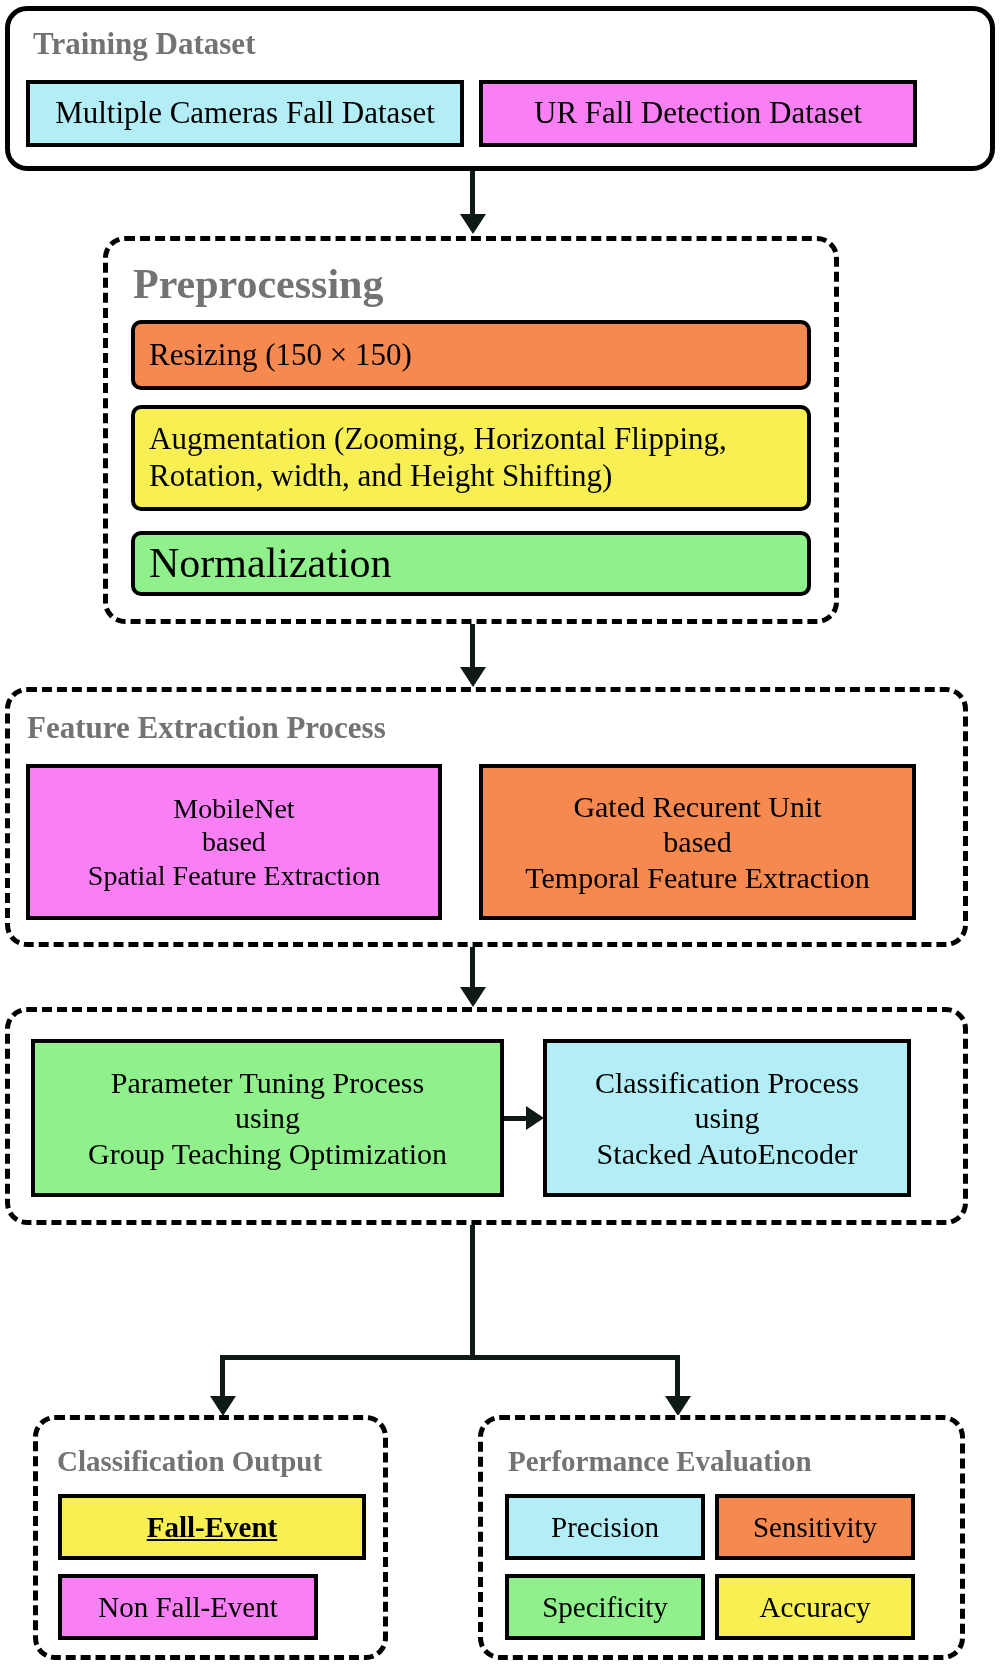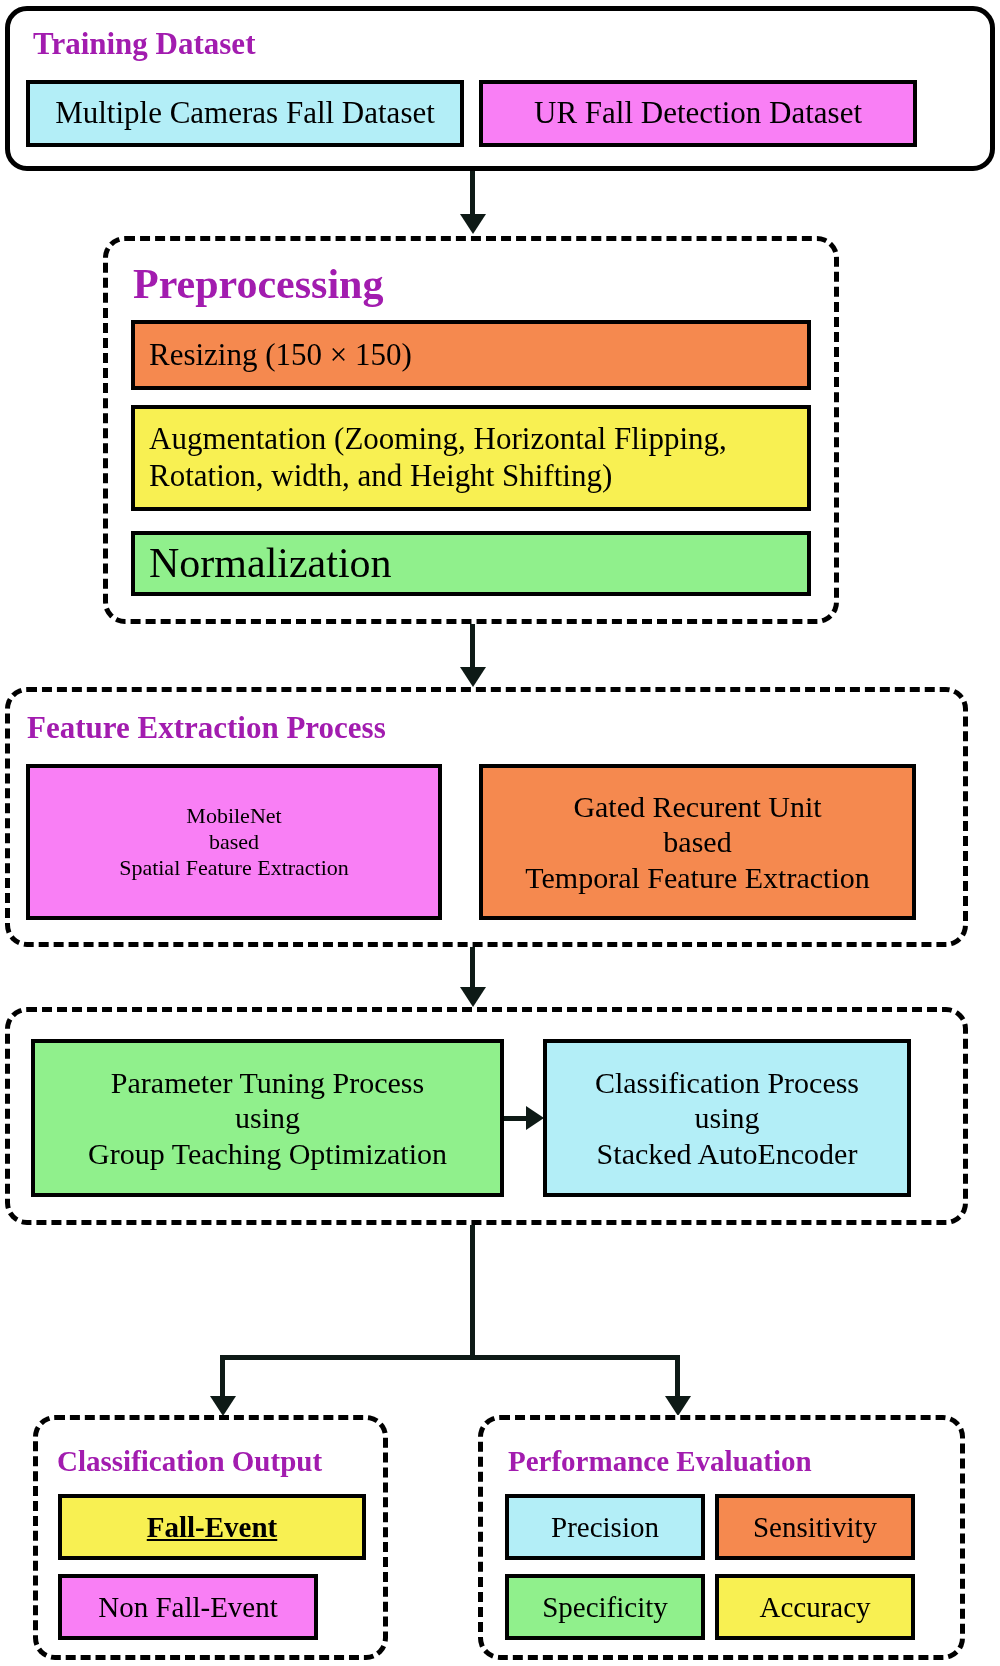--- a/index.html
+++ b/index.html
@@ -29,21 +29,21 @@
     border-radius: 22px;
   }
   .group.dashed {
     border: 5px dashed #000000;
     border-radius: 22px;
   }
   .group-title {
     position: absolute;
     font-family: "Liberation Serif", serif;
     font-weight: bold;
-    color: #a21caf;
+    color: #737373;
     white-space: nowrap;
     line-height: 1;
   }
 
   
   .box {
     position: absolute;
     box-sizing: border-box;
     border: 4px solid #000000;
     display: flex;
@@ -52,20 +52,21 @@
     text-align: center;
     color: #000000;
     font-family: "Liberation Serif", serif;
     line-height: 1.18;
     padding: 18px 6px;
   }
   .box.left-align {
     justify-content: flex-start;
     text-align: left;
     padding-left: 14px;
+    border-radius: 10px;
   }
   .box.bold {
     font-weight: bold;
   }
 
   
   .vline {
     position: absolute;
     background: #0e1a16;
     width: 5px;
@@ -118,21 +119,21 @@
 
   <div class="box left-align" style="left:131px; top:531px; width:680px; height:65px; background:#90f08c; font-size:42px;">Normalization</div>
 
   <div class="vline" style="left:470px; top:624px; height:47px;"></div>
   <div class="arrowhead-down" style="left:460px; top:667px;"></div>
 
   <div class="group dashed" style="left:5px; top:687px; width:963px; height:260px;">
   </div>
   <div class="group-title" style="left:27px; top:712px; font-size:31px;">Feature Extraction Process</div>
 
-  <div class="box" style="left:26px; top:764px; width:416px; height:156px; background:#f97ff5; font-size:22px;">
+  <div class="box" style="left:26px; top:764px; width:416px; height:156px; background:#f97ff5; font-size:28px;">
     <span style="white-space:pre-line;">MobileNet
 based
 Spatial Feature Extraction</span>
   </div>
 
   <div class="box" style="left:479px; top:764px; width:437px; height:156px; background:#f5894f; font-size:30px;">
     <span style="white-space:pre-line;">Gated Recurent Unit
 based
 Temporal Feature Extraction</span>
   </div>

